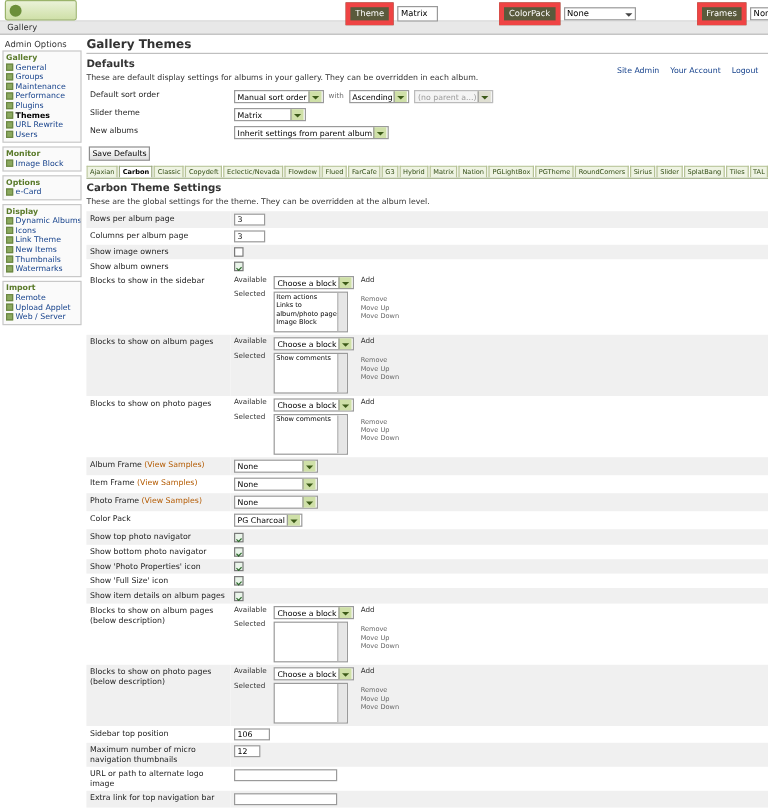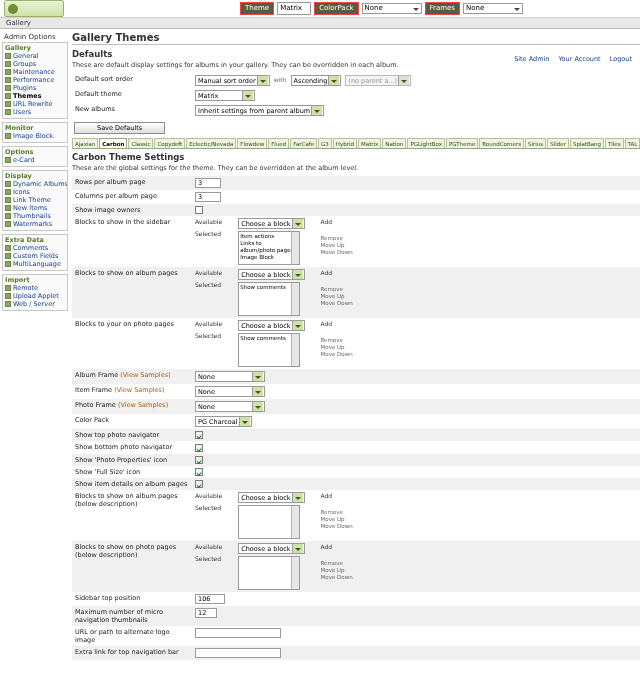--- a/index.html
+++ b/index.html
@@ -41,23 +41,24 @@
     left: 240px; top: 2px;
     display: flex;
     align-items: center;
     gap: 3px;
     font-size: 7px;
   }
   .tb-label {
     background: #5a5a3c;
     color: #fff;
     padding: 1px 4px;
-    border: 1px solid #ef4444;
+    border: 4px solid #ef4444;
     font-size: 7px;
     line-height: 9px;
+    margin-left: 48px;
   }
   .tb-field {
     background: #fff;
     border: 1px solid #999;
     padding: 1px 2px;
     font-size: 7px;
     line-height: 9px;
     min-width: 34px;
   }
   .tb-select {
@@ -217,21 +218,21 @@
     border-left: 1.5px solid #2d6b2d;
     border-bottom: 1.5px solid #2d6b2d;
     transform: rotate(-45deg);
   }
   .chk.on { background: #eaf5ea; }
   .btn {
     display: inline-block;
     border: 1px solid #8d8d8d;
     background: linear-gradient(#ffffff, #dedede);
     font-size: 6.5px;
-    padding: 1px 22px;
+    padding: 1px 2px;
     color: #000;
     cursor: default;
   }
   
   .tabs {
     display: flex;
     border-bottom: 1px solid #9aa87e;
     margin: 4px 0 3px 0;
     overflow: hidden;
     height: 11px;
@@ -247,21 +248,21 @@
     line-height: 8px;
     white-space: nowrap;
   }
   .tab.active {
     background: #fff;
     font-weight: bold;
     color: #000;
     border-color: #9aa87e;
   }
   
-  .picker { display: flex; gap: 16px; font-size: 6px; }
+  .picker { display: flex; gap: 6px; font-size: 6px; }
   .picker-col .plabel { font-size: 6px; color: #333; margin-bottom: 1px; }
   .listbox {
     width: 62px; height: 34px;
     border: 1px solid #9a9a9a;
     background: #fff;
     font-size: 5.5px;
     padding: 1px;
     overflow: hidden;
     line-height: 7px;
     position: relative;
@@ -376,35 +377,20 @@
           <span class="ic"></span>
           <a>Thumbnails</a>
         </div>
       <div class="sb-item">
           <span class="ic"></span>
           <a>Watermarks</a>
         </div>
     </div>
 
 
-    <div class="sb-group">
-      <div class="sb-head">Extra Data</div>
-      <div class="sb-item">
-          <span class="ic"></span>
-          <a>Comments</a>
-        </div>
-      <div class="sb-item">
-          <span class="ic"></span>
-          <a>Custom Fields</a>
-        </div>
-      <div class="sb-item">
-          <span class="ic"></span>
-          <a>MultiLanguage</a>
-        </div>
-    </div>
 
     <div class="sb-group">
       <div class="sb-head">Import</div>
       <div class="sb-item">
           <span class="ic"></span>
           <a>Remote</a>
         </div>
       <div class="sb-item">
           <span class="ic"></span>
           <a>Upload Applet</a>
@@ -433,21 +419,21 @@
           <tr>
         <td class="lbl">Default sort order</td>
         <td>
           <span class="sel green">Manual sort order</span>
           <span class="note" style="margin:0 2px;">with</span>
           <span class="sel green">Ascending</span>
           <span class="sel disabled" style="margin-left:2px;">(no parent a...)</span>
         </td>
       </tr>
       <tr>
-        <td class="lbl">Default theme</td>
+        <td class="lbl">Slider theme</td>
         <td><span class="sel green" style="min-width:60px;">Matrix</span></td>
       </tr>
       <tr>
         <td class="lbl">New albums</td>
         <td><span class="sel green">Inherit settings from parent album</span></td>
       </tr>
     </tbody>
       </table>
 
     <div style="margin:4px 0 4px 2px;">
@@ -488,20 +474,24 @@
         <td><input class="txt" style="width: 26px;" value="3"></td>
       </tr>
       <tr>
         <td class="lbl">Columns per album page</td>
         <td><input class="txt" style="width: 26px;" value="3"></td>
       </tr>
       <tr class="row-alt">
         <td class="lbl">Show image owners</td>
         <td><span class="chk"></span></td>
       </tr>
+      <tr>
+        <td class="lbl">Show album owners</td>
+        <td><span class="chk on"></span></td>
+      </tr>
 
       <tr>
         <td class="lbl">Blocks to show in the sidebar</td>
         <td>
           <div class="picker">
             <div class="picker-col">
               <div class="plabel">Available</div>
               <div class="plabel" style="margin-top:5px;">Selected</div>
             </div>
             <div class="picker-col">
@@ -544,21 +534,21 @@
                 <div class="act">Remove</div>
                 <div class="act">Move Up</div>
                 <div class="act">Move Down</div>
               </div>
             </div>
           </div>
         </td>
       </tr>
 
       <tr>
-        <td class="lbl">Blocks to your on photo pages</td>
+        <td class="lbl">Blocks to show on photo pages</td>
         <td>
           <div class="picker">
             <div class="picker-col">
               <div class="plabel">Available</div>
               <div class="plabel" style="margin-top:5px;">Selected</div>
             </div>
             <div class="picker-col">
               <span class="sel green" style="min-width:58px;">Choose a block</span>
               <div class="listbox scroll" style="margin-top:2px;">
                 <div>Show comments</div>

